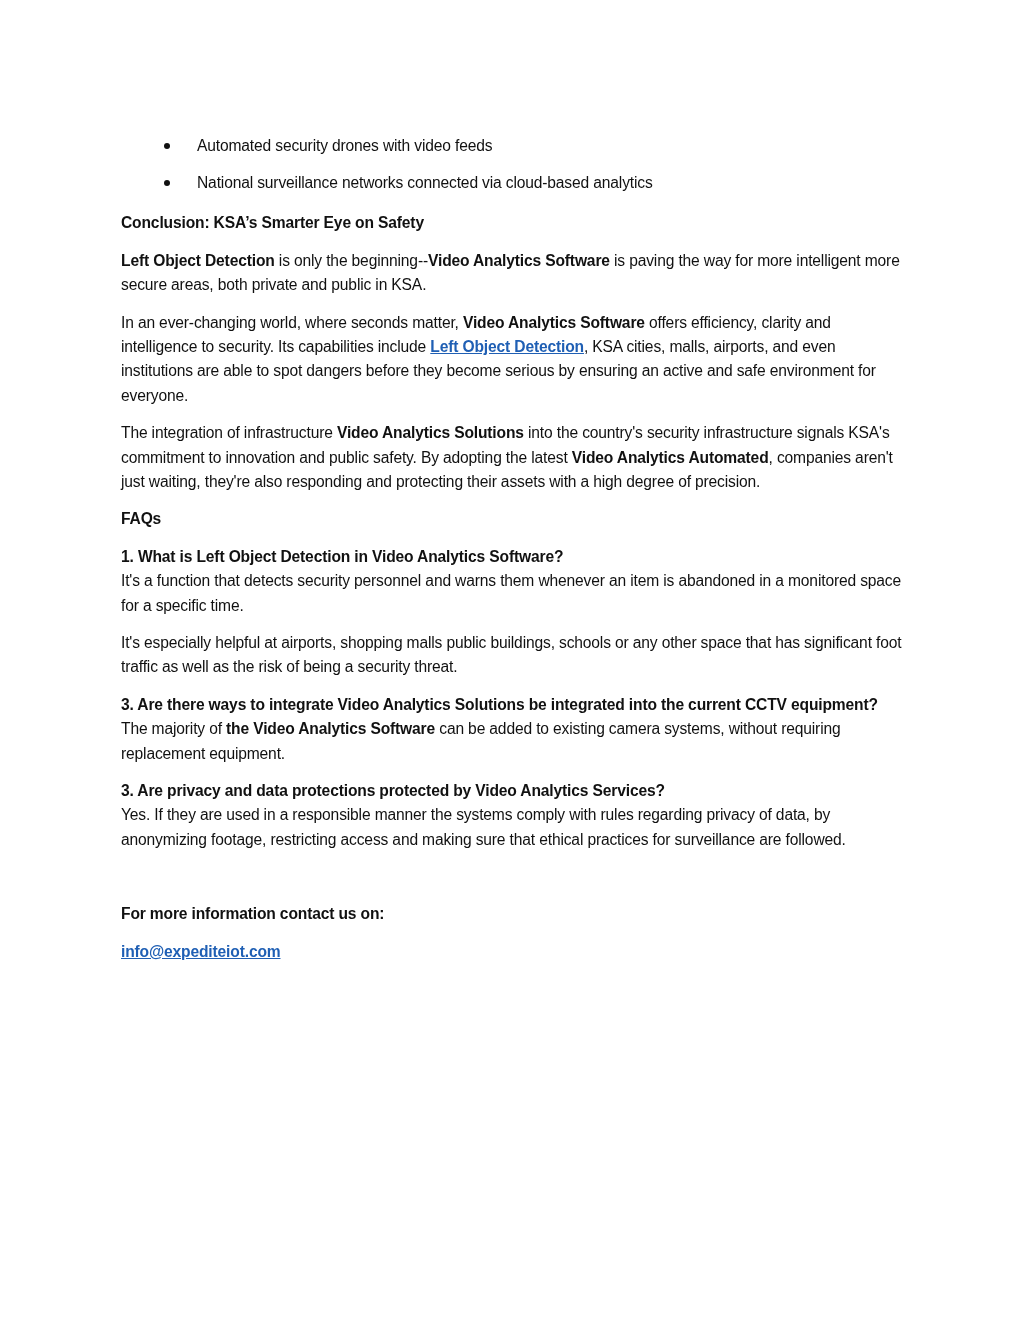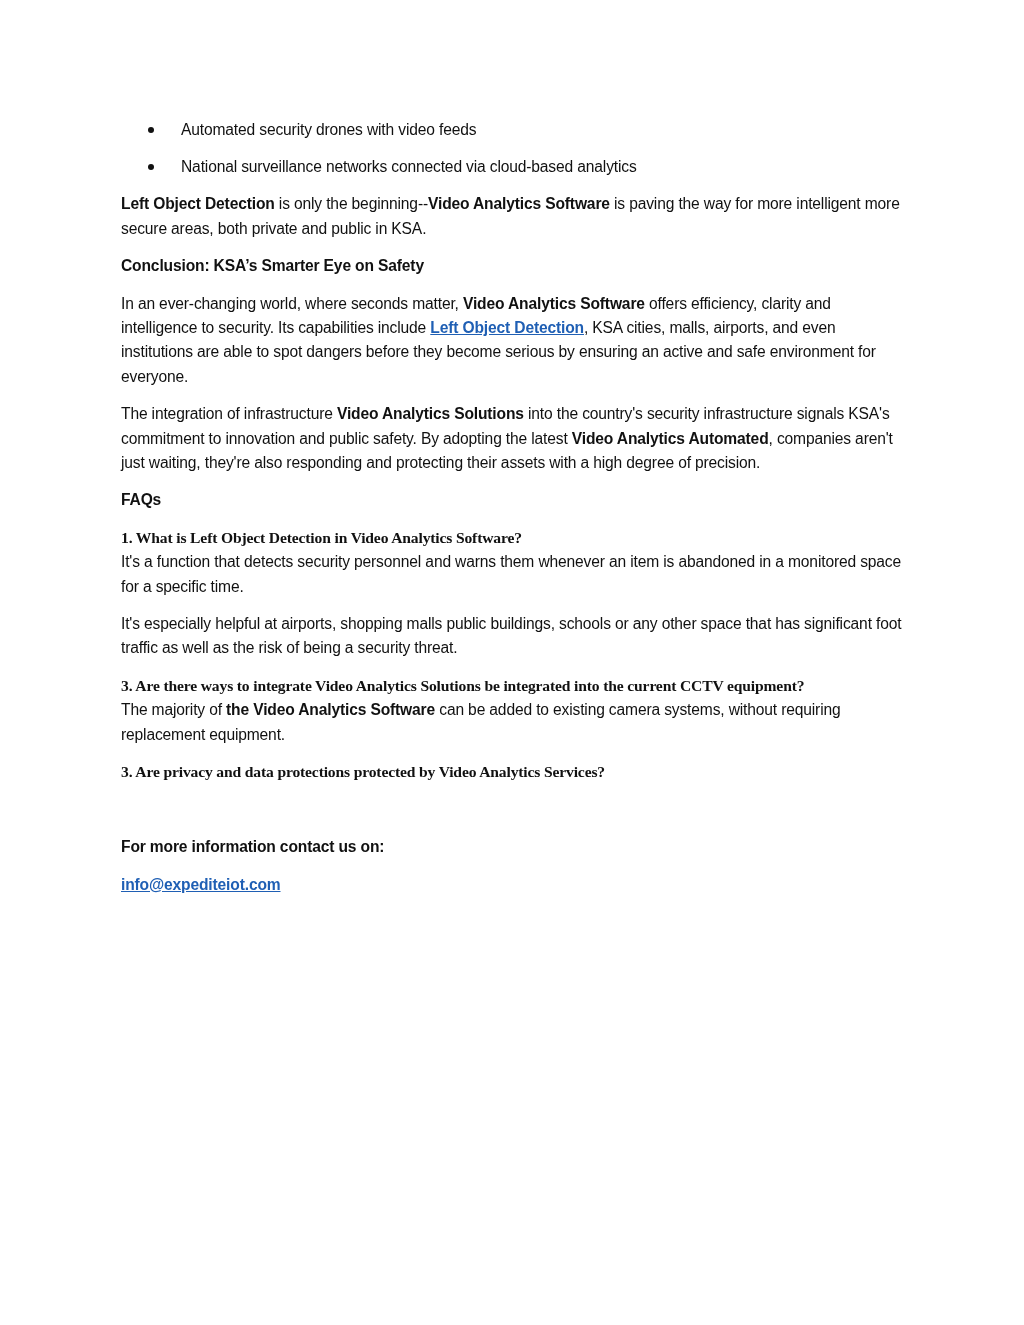--- a/index.html
+++ b/index.html
@@ -5,70 +5,71 @@
     html, body { margin: 0; padding: 0; background: #ffffff; }
     body {
       width: 1024px; height: 1325px; position: relative; overflow: hidden;
       font-family: "Liberation Sans", sans-serif;
       color: #111111;
     }
     .page {
       position: absolute; left: 121px; top: 118px; width: 790px;
       font-size: 15.6px; line-height: 24.2px; letter-spacing: -0.15px;
     }
-    .bullets { list-style: none; margin: 0; padding: 0; }
+    .bullets { list-style: none; margin: 16px; padding: 0; }
     .bullets li { position: relative; padding-left: 60px; margin-bottom: 13px; }
     .bullets li .dot {
       position: absolute; left: 27px; top: 9px; width: 6px; height: 6px;
       border-radius: 50%; background: #111;
     }
     p { margin: 0 0 13.5px 0; }
     b { font-weight: bold; }
     a.link { color: #1f5fb4; font-weight: bold; text-decoration: underline; }
     .faq { margin-bottom: 13.5px; }
-    .faq .q { font-weight: bold; font-family: Liberation Serif, serif; }
+    .faq .q { font-weight: bold; }
     .spacer { height: 37px; }
   </style>
 </head>
 <body>
 
 <div class="page">
   <ul class="bullets">
     <li>
       <span class="dot"></span>
       <span>Automated security drones with video feeds</span>
     </li>
     <li>
       <span class="dot"></span>
       <span>National surveillance networks connected via cloud-based analytics</span>
     </li>
   </ul>
 
+  <p><b>Conclusion: KSA’s Smarter Eye on Safety</b></p>
+
   <p><b>Left Object Detection</b><span> is only the beginning--</span><b>Video Analytics Software</b><span> is paving the way for more intelligent more secure areas, both private and public in KSA.</span></p>
-
-  <p><b>Conclusion: KSA’s Smarter Eye on Safety</b></p>
 
   <p><span>In an ever-changing world, where seconds matter, </span><b>Video Analytics Software</b><span> offers efficiency, clarity and intelligence to security. Its capabilities include </span><a class="link" href="#">Left Object Detection</a><span>, KSA cities, malls, airports, and even institutions are able to spot dangers before they become serious by ensuring an active and safe environment for everyone.</span></p>
 
   <p><span>The integration of infrastructure </span><b>Video Analytics Solutions</b><span> into the country's security infrastructure signals KSA's commitment to innovation and public safety. By adopting the latest </span><b>Video Analytics Automated</b><span>, companies aren't just waiting, they're also responding and protecting their assets with a high degree of precision.</span></p>
 
   <p><b>FAQs</b></p>
 
   <div class="faq">
     <div class="q">1. What is Left Object Detection in Video Analytics Software?</div>
     <div>It's a function that detects security personnel and warns them whenever an item is abandoned in a monitored space for a specific time.</div>
   </div>
   <div class="faq">
     <div>It's especially helpful at airports, shopping malls public buildings, schools or any other space that has significant foot traffic as well as the risk of being a security threat.</div>
   </div>
   <div class="faq">
     <div class="q">3. Are there ways to integrate Video Analytics Solutions be integrated into the current CCTV equipment?</div>
     <div><span>The majority of </span><b>the Video Analytics Software</b><span> can be added to existing camera systems, without requiring replacement equipment.</span></div>
   </div>
   <div class="faq">
     <div class="q">3. Are privacy and data protections protected by Video Analytics Services?</div>
+    <div>Yes. If they are used in a responsible manner the systems comply with rules regarding privacy of data, by anonymizing footage, restricting access and making sure that ethical practices for surveillance are followed.</div>
   </div>
 
   <div class="spacer"></div>
 
   <p><b>For more information contact us on:</b></p>
   <p><a class="link" href="#">info@expediteiot.com</a></p>
 </div>
 
 </body></html>

